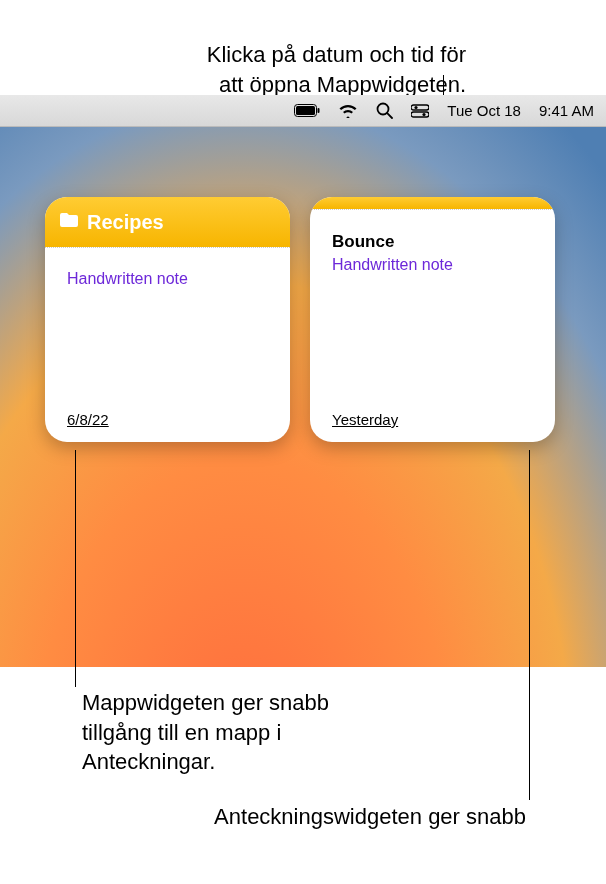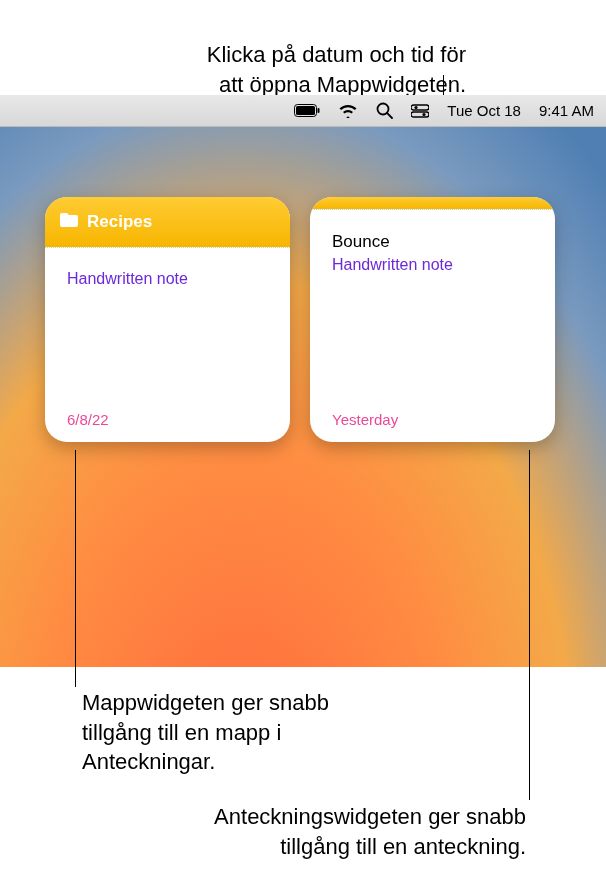--- a/index.html
+++ b/index.html
@@ -98,44 +98,45 @@
     }
     .widget-header-noheader {
       height: 12px;
       background: linear-gradient(to bottom, #ffcc33, #f7b500);
     }
     .folder-icon {
       color: #fff;
     }
     .widget-title {
       color: #fff;
-      font-size: 17px;
+      font-size: 20px;
       font-weight: 600;
     }
     .widget-body {
       flex: 1;
       padding: 22px 22px 14px 22px;
       display: flex;
       flex-direction: column;
       border-top: 1px dotted #ccc;
     }
     .note-title {
       font-size: 17px;
-      font-weight: 400;
+      font-weight: 700;
       color: #000;
       margin-bottom: 4px;
     }
     .note-subtitle {
       font-size: 16px;
       color: #6d28d9;
     }
     .note-date {
       margin-top: auto;
       font-size: 15px;
-      color: #ec4899;
+      color: #000000;
+      text-decoration: underline;
     }
     
     
     .edit-widgets {
       position: absolute;
       top: 363px;
       left: 50%;
       transform: translateX(-50%);
       padding: 10px 22px;
       border-radius: 22px;
@@ -171,21 +172,21 @@
       top: 450px;
       left: 529px;
       width: 1px;
       height: 350px;
       background: #000;
     }
     .callout-right {
       position: absolute;
       top: 802px;
       right: 80px;
-      text-align: right;
+      text-align: left;
       font-size: 22px;
       line-height: 1.35;
       color: #000;
     }
   </style>
 </head>
 <body>
 
 <div class="callout-top">
   <div>Klicka på datum och tid för</div>
@@ -260,14 +261,13 @@
 <div class="callout-line-left"></div>
 <div class="callout-left">
   <div>Mappwidgeten ger snabb</div>
   <div>tillgång till en mapp i</div>
   <div>Anteckningar.</div>
 </div>
 
 <div class="callout-line-right"></div>
 <div class="callout-right">
   <div>Anteckningswidgeten ger snabb</div>
-  <div>tillgång till en anteckning.</div>
 </div>
 
 </body></html>

